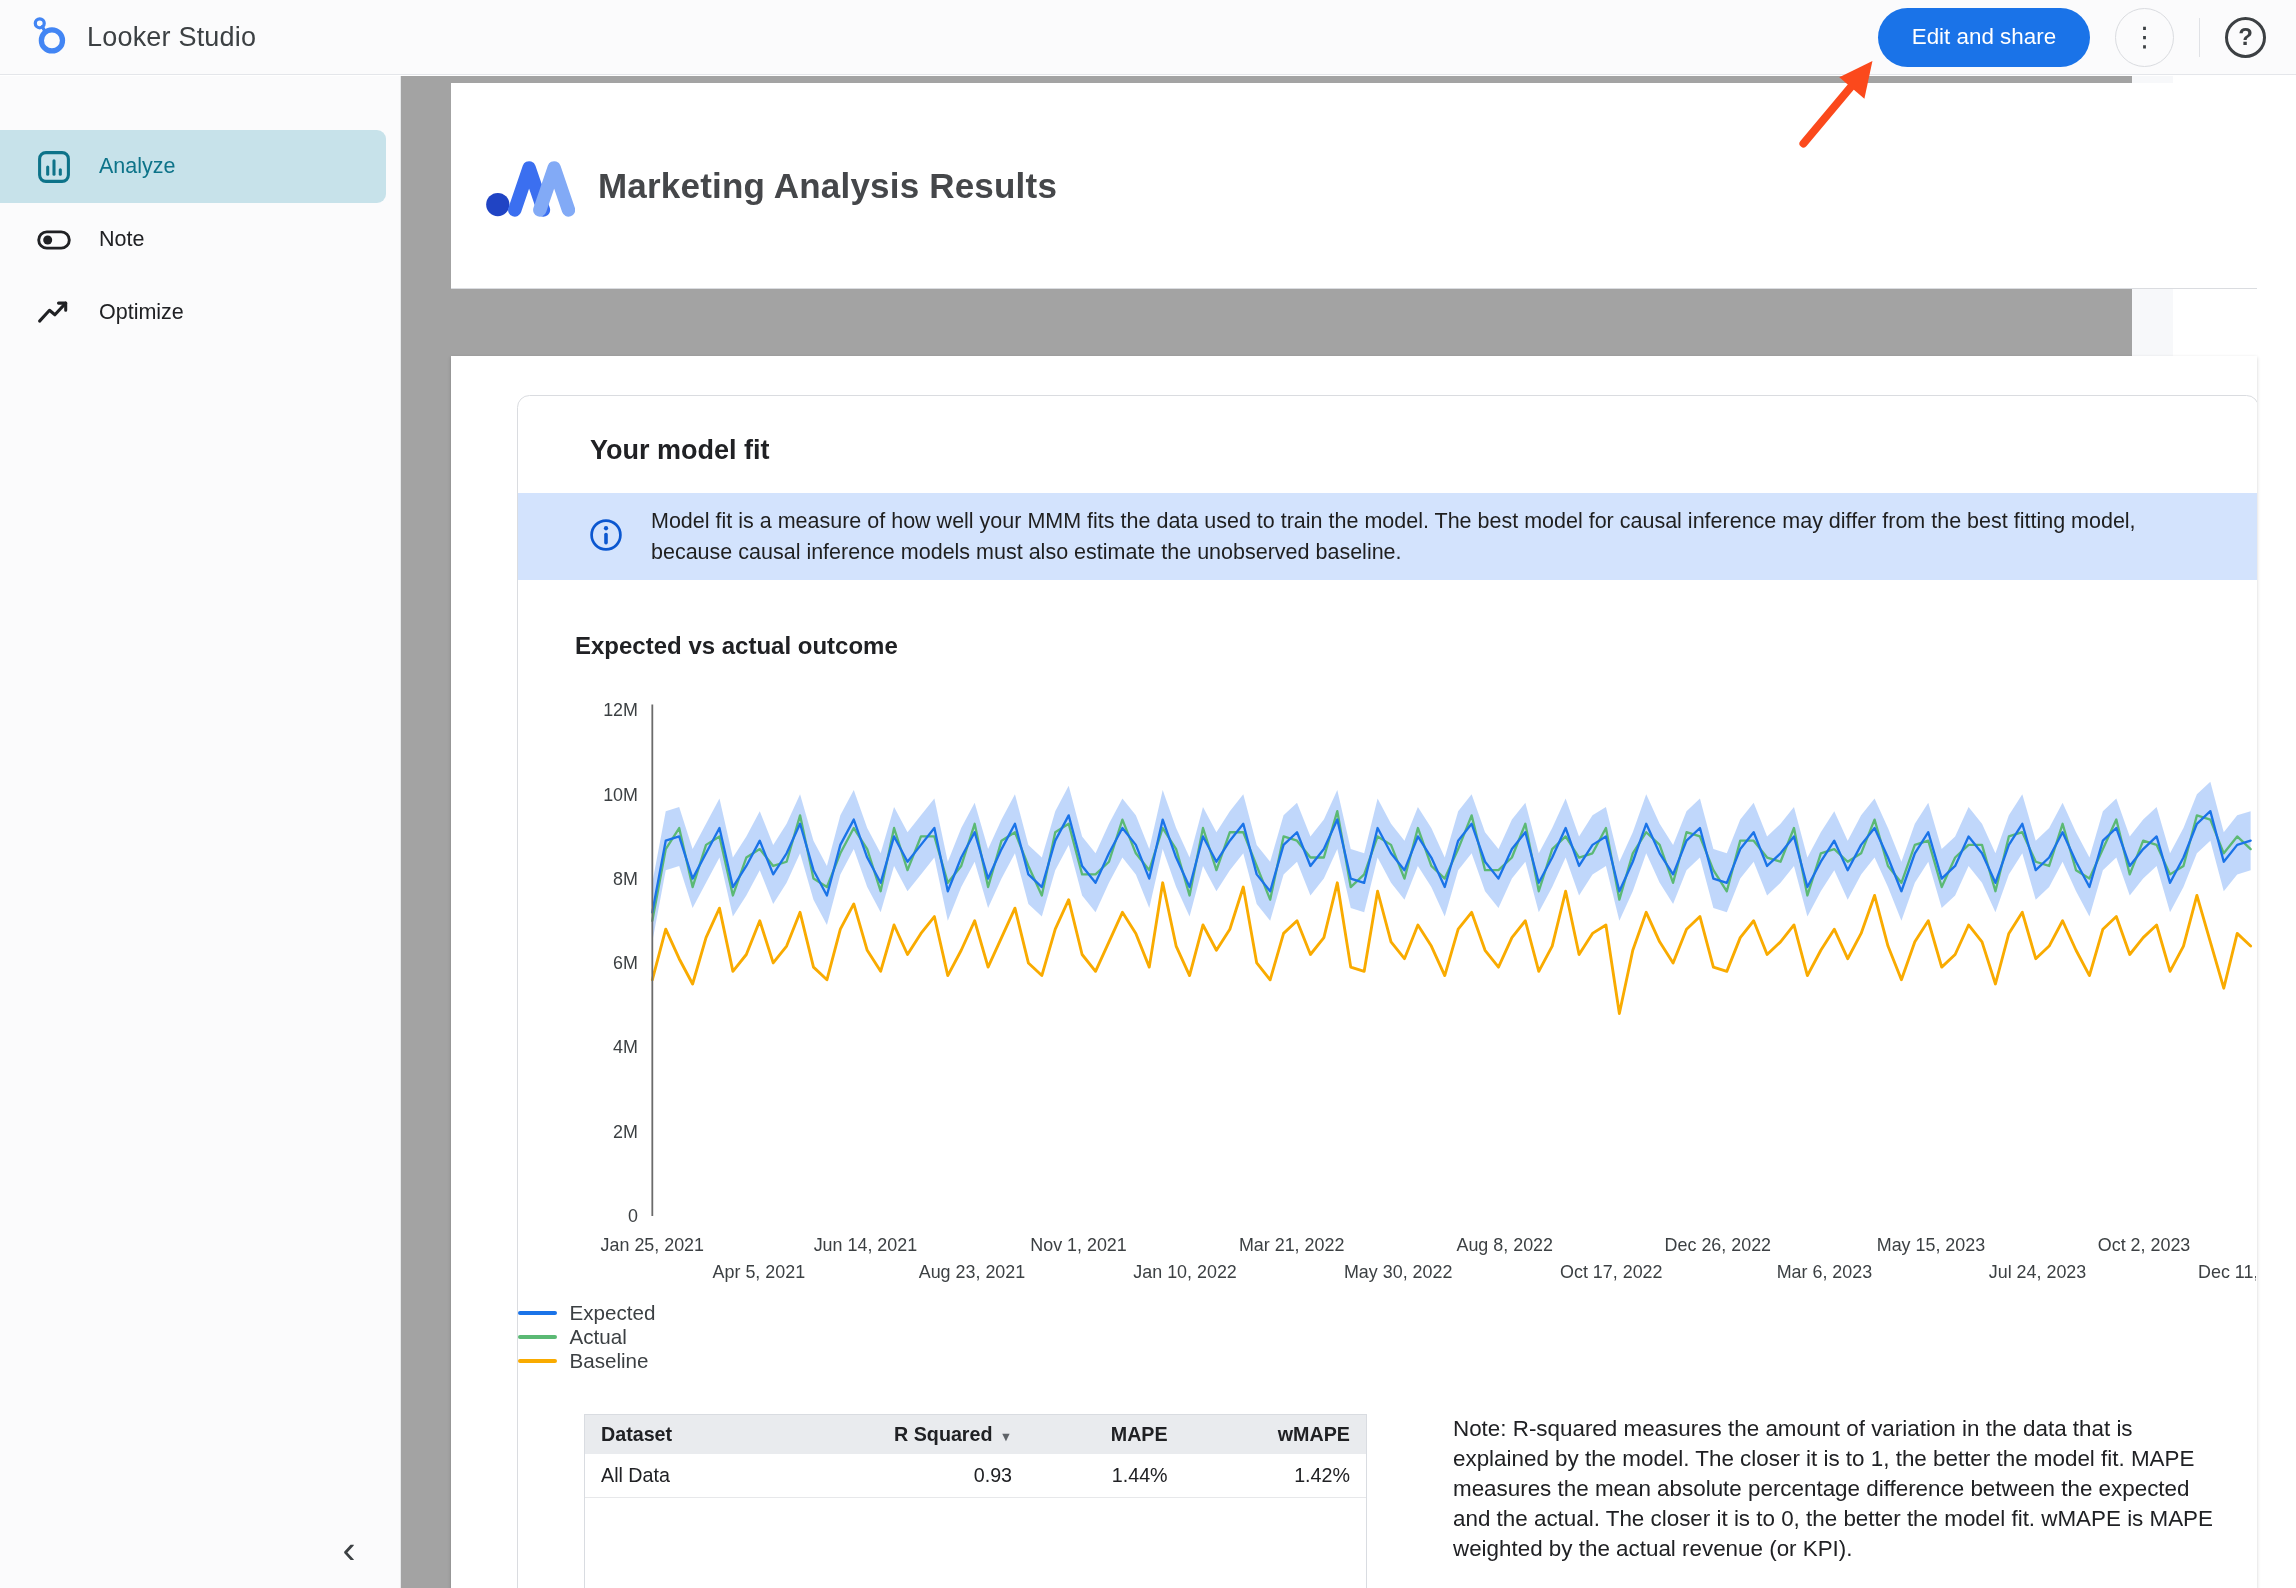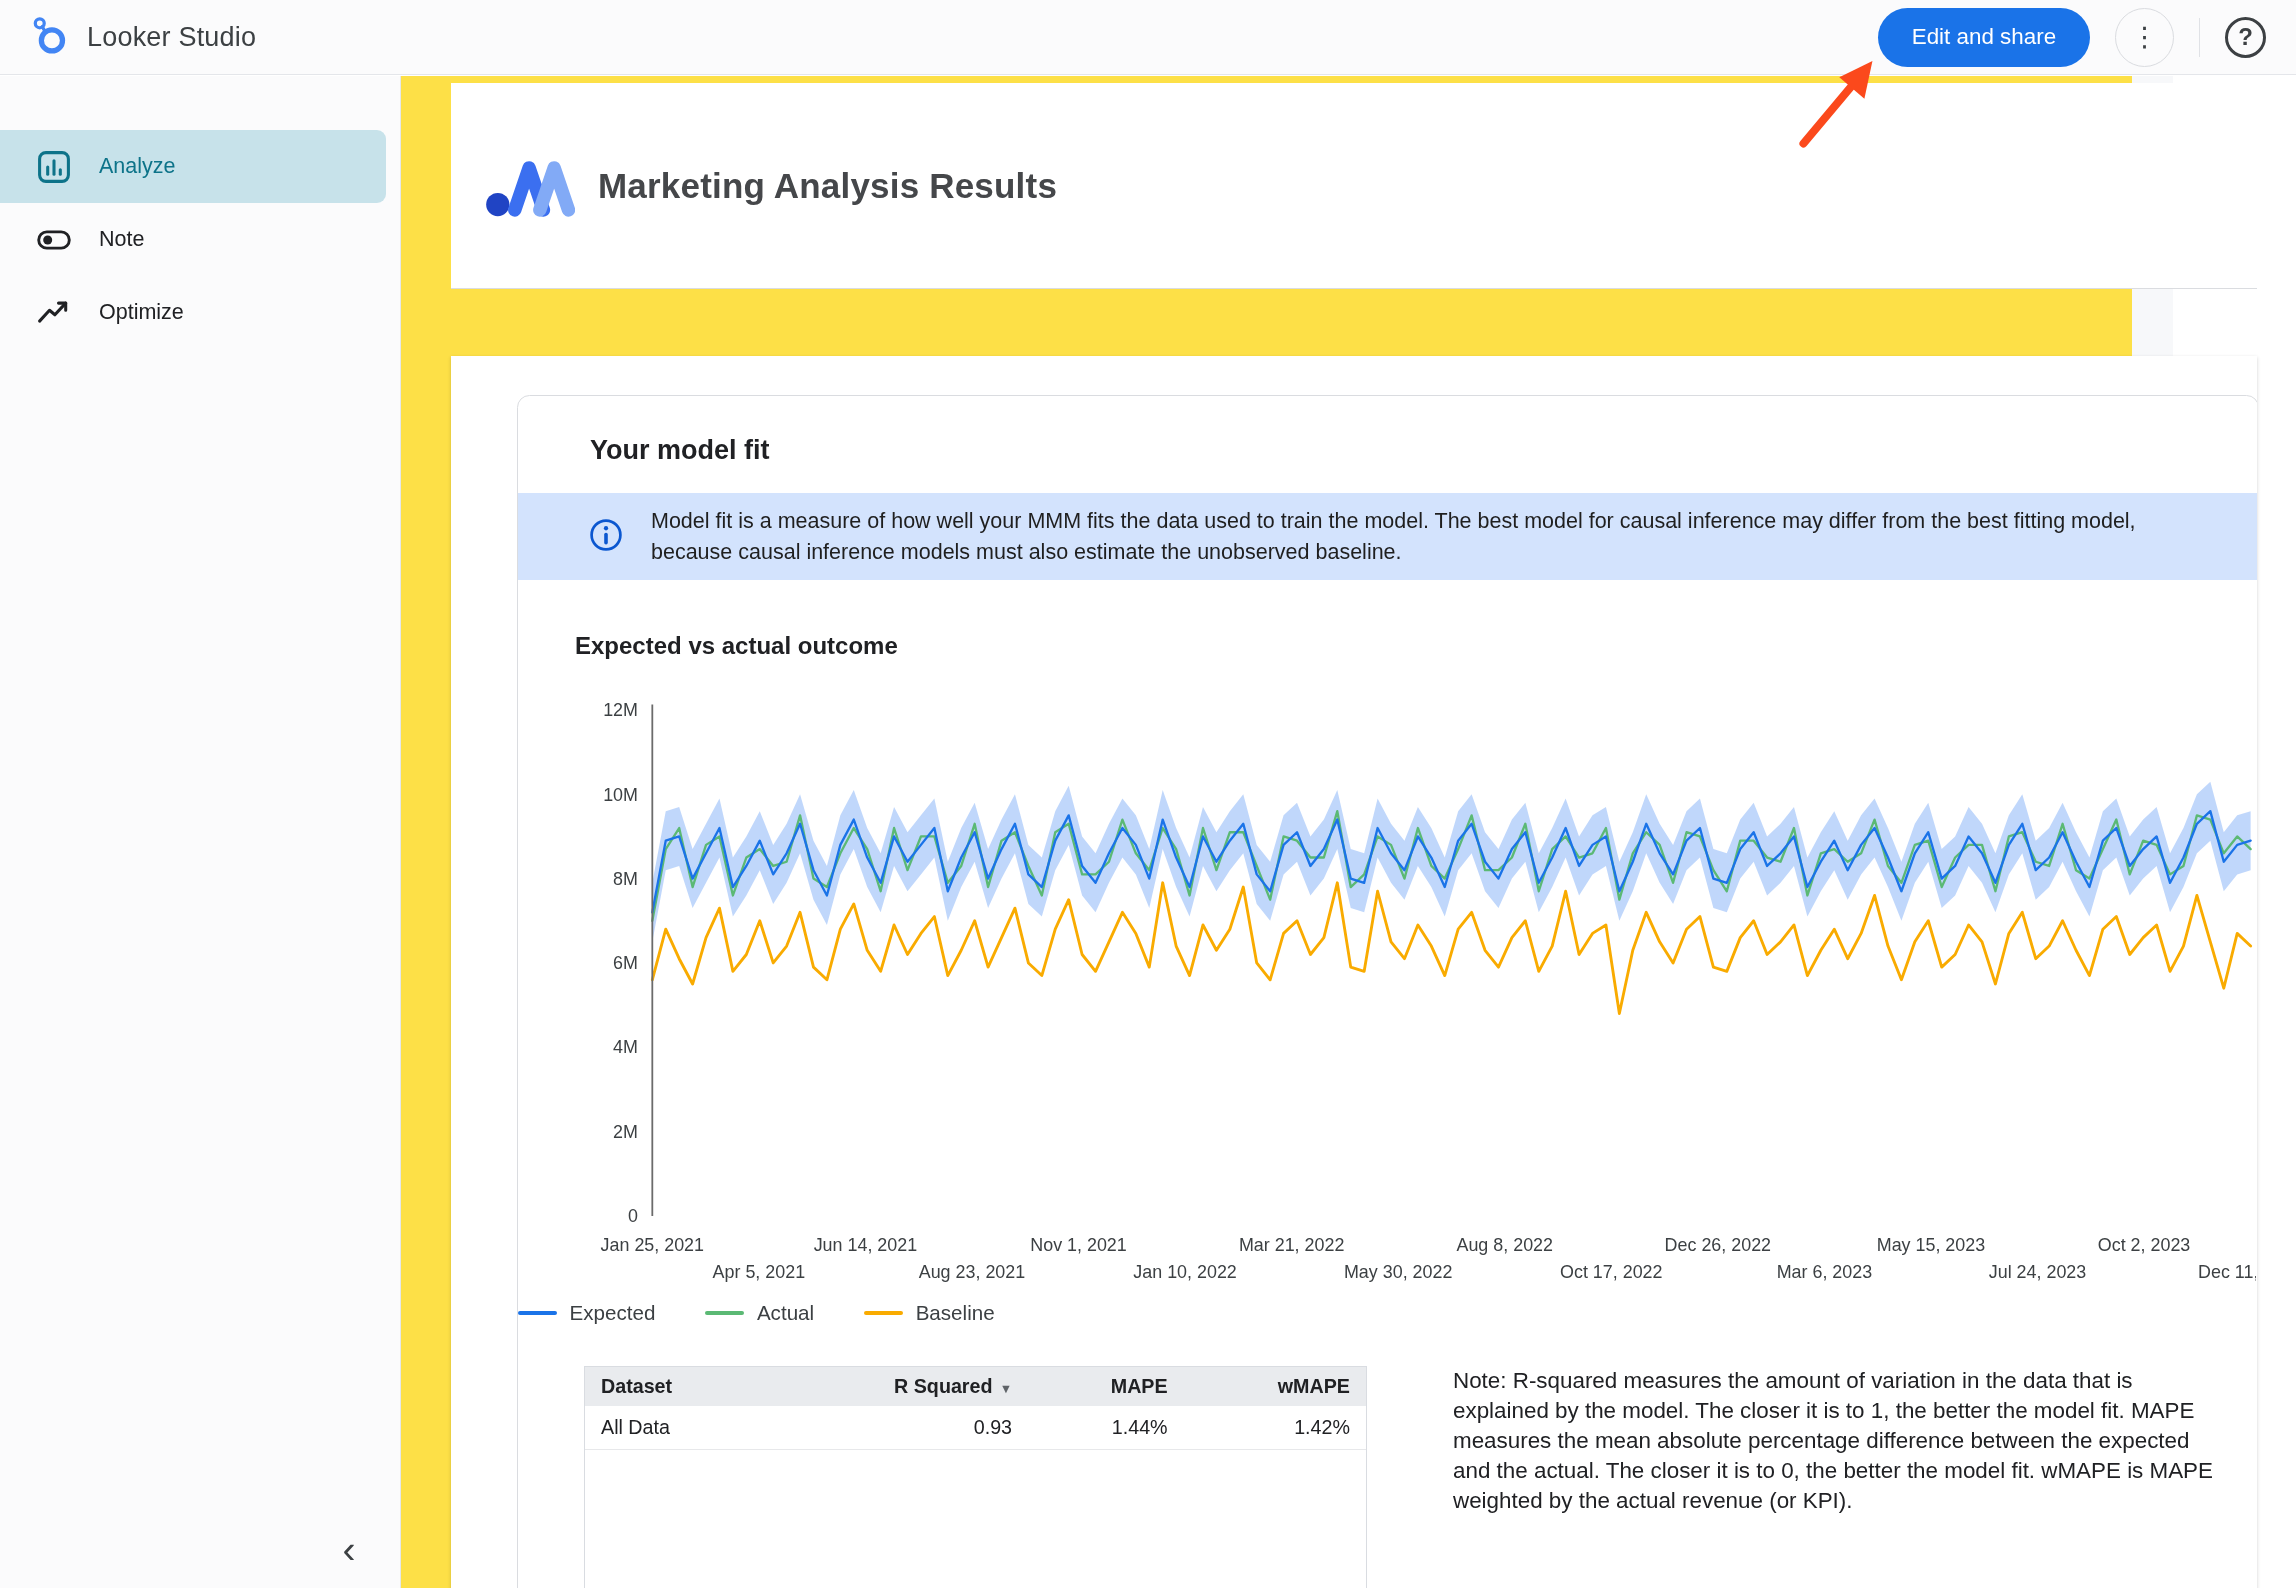--- a/index.html
+++ b/index.html
@@ -31,21 +31,21 @@
   .nav-item { height:73px; display:flex; align-items:center; gap:27px;
     padding-left:36px; font-size:21.5px; font-weight:500; color:#202124;
     cursor:pointer; width:calc(100% - 14.3px); border-radius:0 9px 9px 0; }
   .nav-item.selected { background:#c7e2ea; color:#0d7389; }
   .nav-icon { width:36px; height:36px; flex:0 0 36px; }
   .collapse-btn { position:absolute; bottom:12.5px; left:322px; width:54px; height:54px;
     border:none; background:transparent; font-size:39px; color:#3c4043; cursor:pointer; }
 
   
   .content { position:absolute; top:76px; left:401px; width:1772px; height:1513px;
-    background:#fde047; }
+    background:#a3a3a3; }
   .right-gutter { position:absolute; top:0; right:0; width:41px; height:100%;
     background:#f7f8fa; }
   .report-header { position:absolute; top:7.2px; left:50px; width:1806px; height:206px;
     background:#fff; border-bottom:0.9px solid #dadce0; display:flex;
     align-items:center; gap:23px; padding-left:34px; }
   .report-title { font-size:35px; color:#45474a; letter-spacing:0.2px; }
   .page { position:absolute; top:256px; left:50px; width:1806px; height:1248px;
     background:#fff; box-shadow:0 0.9px 3.6px rgba(0,0,0,.18); overflow:hidden;margin-top:24px; }
 
   
@@ -53,21 +53,21 @@
     background:#fff; border:0.9px solid #dadce0; border-radius:12.5px 12.5px 0 0;
     overflow:hidden; }
   .card-heading { padding:39px 0 27px 72px; font-size:27px; color:#202124; }
   .banner { background:#d3e3fd; min-height:84px; display:flex; align-items:center;
     gap:27px; padding:12.5px 36px 12.5px 70px; }
   .banner-text { font-size:21.5px; line-height:31px; color:#1f1f1f; max-width:1603px; }
   .chart-title { margin:52px 0 0 57px; font-size:24px; color:#202124; }
   .chart-svg { display:block; width:1738px; height:591px; margin-top:41px; }
   .tick { font-size:20px; fill:#3c4043; font-family:"Liberation Sans",sans-serif; }
 
-  .legend { display:flex; gap:50px; margin-top:9px; }
+  .legend { display:flex; justify-content:center; margin-top:9px;flex-direction:column; }
   .legend-item { display:flex; align-items:center; gap:12.5px; font-size:20.6px; color:#3c4043; }
   .legend-swatch { width:39px; height:4.5px; border-radius:2.7px; display:inline-block; }
 
   .bottom-row { display:flex; margin:41px 0 0 66px; align-items:flex-start; }
   .fit-table-wrap { width:783px; border:0.9px solid #d9dce1; background:#fff; min-height:228px; }
   table { border-collapse:collapse; width:100%; font-size:19.7px; }
   thead th { background:#e9ebee; font-weight:bold; padding:8px 16px; text-align:right;
     cursor:pointer; white-space:nowrap; }
   thead th:first-child { text-align:left; }
   tbody td { padding:9.9px 16px; text-align:right; border-bottom:0.9px solid #e7e8ea; }

